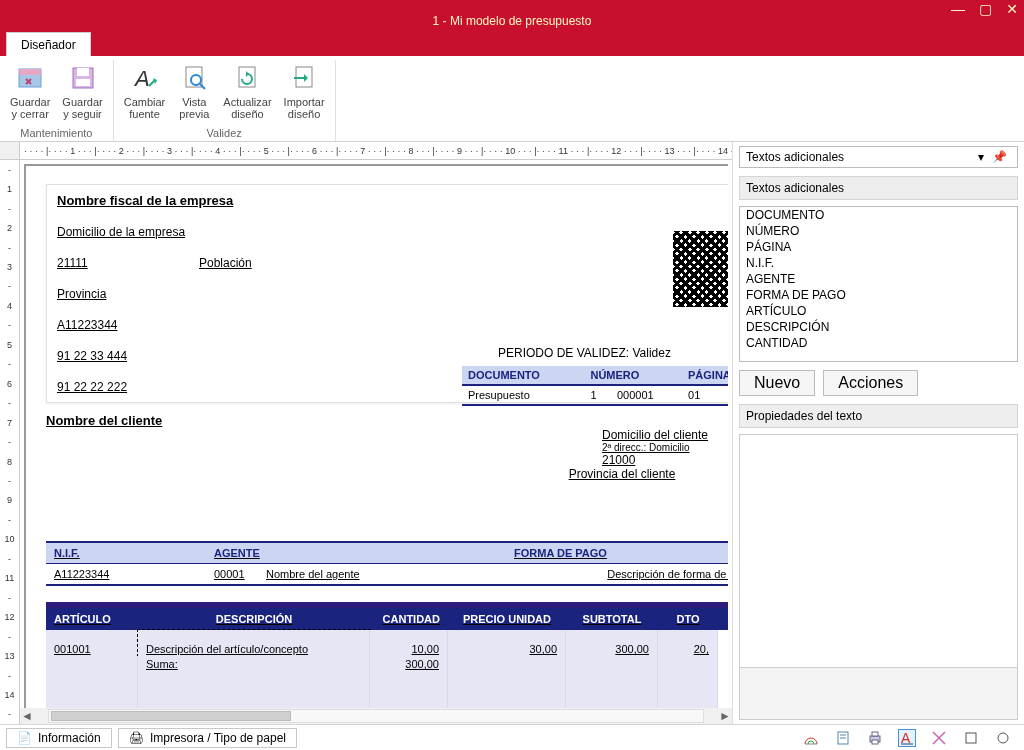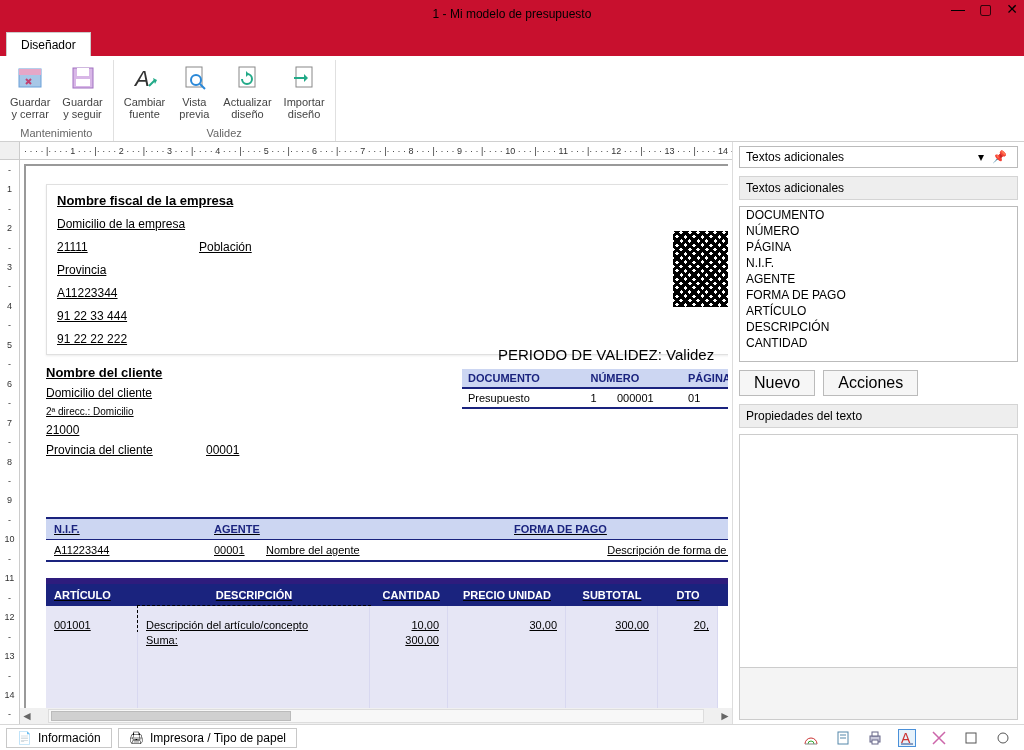--- a/index.html
+++ b/index.html
@@ -1,18 +1,18 @@
 <!DOCTYPE html>
 <html><head>
 <meta charset="utf-8">
 <style>
 * { box-sizing: border-box; margin: 0; padding: 0; font-family: "Segoe UI", Tahoma, sans-serif; }
 body { background: #fff; width: 1024px; height: 750px; overflow: hidden; position: relative; font-size: 12px; }
 
-.titlebar { background: #c8102e; color: #000000; height: 28px; display: flex; align-items: center; justify-content: center; position: relative; }
+.titlebar { background: #c8102e; color: #fef9c3; height: 28px; display: flex; align-items: flex-end; justify-content: center; position: relative; }
 .titlebar .title { font-size: 12px; }
 .titlebar .win-controls { position: absolute; right: 6px; top: 2px; display: flex; gap: 14px; }
 .titlebar .win-controls span { cursor: pointer; font-size: 14px; line-height: 14px; }
 
 .tabstrip { background: #c8102e; height: 28px; padding-left: 6px; display: flex; align-items: flex-end; }
 .tab { background: #fff; padding: 5px 14px 4px 14px; font-size: 12px; border: 1px solid #ccc; border-bottom: none; }
 
 .ribbon { background: #fff; border-bottom: 1px solid #d0d0d0; height: 86px; display: flex; padding-top: 4px; }
 .ribbon-group { display: flex; flex-direction: column; align-items: center; border-right: 1px solid #e0e0e0; padding: 0 4px; }
 .ribbon-items { display: flex; }
@@ -26,31 +26,31 @@
 .ruler-corner { position: absolute; left:0; top:0; width:20px; height:18px; background:#f0f0f0; border-right:1px solid #ccc; border-bottom:1px solid #ccc; }
 .ruler-h { position: absolute; left:20px; top:0; right:0; height:18px; background:#fff; border-bottom:1px solid #ccc; font-size:9px; display:flex; align-items:center; padding-left:4px; white-space:nowrap; overflow:hidden; color:#333; }
 .ruler-v { position: absolute; left:0; top:18px; width:20px; bottom:0; background:#fff; border-right:1px solid #ccc; display:flex; flex-direction:column; align-items:center; justify-content:flex-start; font-size:9px; color:#333; overflow:hidden; }
 .ruler-v div { height:38px; display:flex; align-items:center; }
 .canvas { position:absolute; left:24px; top:22px; right:4px; bottom:16px; overflow:auto; }
 .page { width:760px; border:2px solid #999; background:#fff; position:relative; padding:14px 0 50px 0;text-decoration:underline; }
 
 .company-box { margin: 4px 20px 10px 20px; border:1px solid #e0e0e0; padding:8px 10px; box-shadow:0 1px 2px rgba(0,0,0,0.08); display:flex; }
 .company-left { flex:1; }
 .company-left .name { font-weight:600; font-size:13px; }
-.company-left .row { font-size:12px; margin-top:9px; display:flex; }
+.company-left .row { font-size:12px; margin-top:17px; display:flex; }
 .company-left .row span:first-child { min-width:142px; }
 .qr { width:80px; height:80px; margin-left:10px; margin-top:36px; background-image: repeating-linear-gradient(45deg,#000 0 3px,#fff 3px 6px), repeating-linear-gradient(-45deg,#000 0 3px,transparent 3px 6px); background-blend-mode:multiply; border:2px solid #fff; }
 
 .client-block { margin: 0 20px; font-size:12px; }
 .client-block .name { font-weight:600; font-size:13px; }
-.client-block .row { margin-top:6px; display:flex; }
+.client-block .row { margin-top:0; display:flex;justify-content:flex-end; }
 .client-block .row span:first-child { min-width:160px; }
 
 .doc-head { position:absolute; right:20px; top:180px; font-size:11px; width:300px; }
-.doc-head .validez { text-align:left; margin-bottom:6px; font-size:15px; padding-left:36px;}
+.doc-head .validez { text-align:left; margin-bottom:6px; font-size:12px; padding-left:36px;}
 .doc-table { width:100%; border-collapse:collapse; font-size:11px;}
 .doc-table th { background:#ccd6f2; color:#1a237e; font-weight:600; padding:3px 6px; text-align:left; border-bottom:2px solid #1a237e;}
 .doc-table td { padding:3px 6px; border-bottom:2px solid #1a237e;}
 
 .nif-row { margin:60px 20px 0 20px; }
 .nif-header { display:flex; background:#ccd6f2; color:#1a237e; font-weight:600; font-size:11px; border-top:2px solid #1a237e; border-bottom:1px solid #1a237e;}
 .nif-header div { padding:4px 8px; }
 .nif-body { display:flex; font-size:11px; border-bottom:2px solid #1a237e;}
 .nif-body div { padding:4px 8px; }
 .col-nif { width:160px; }

